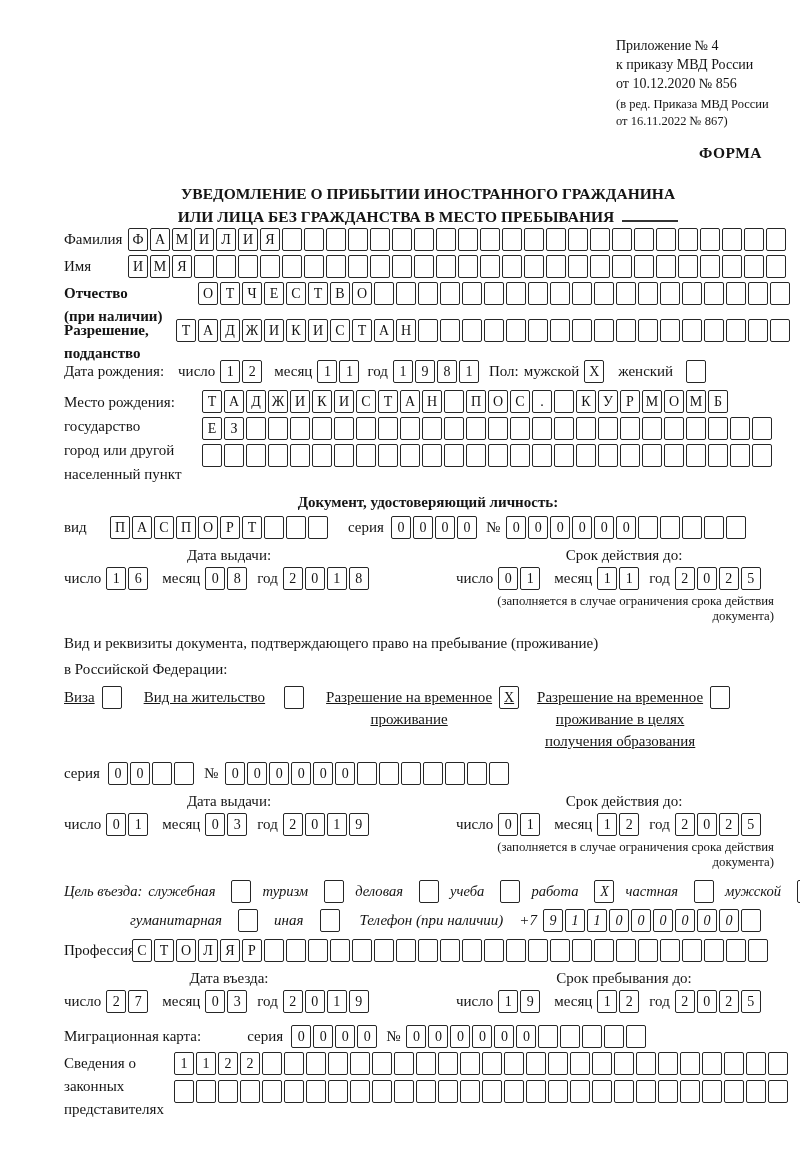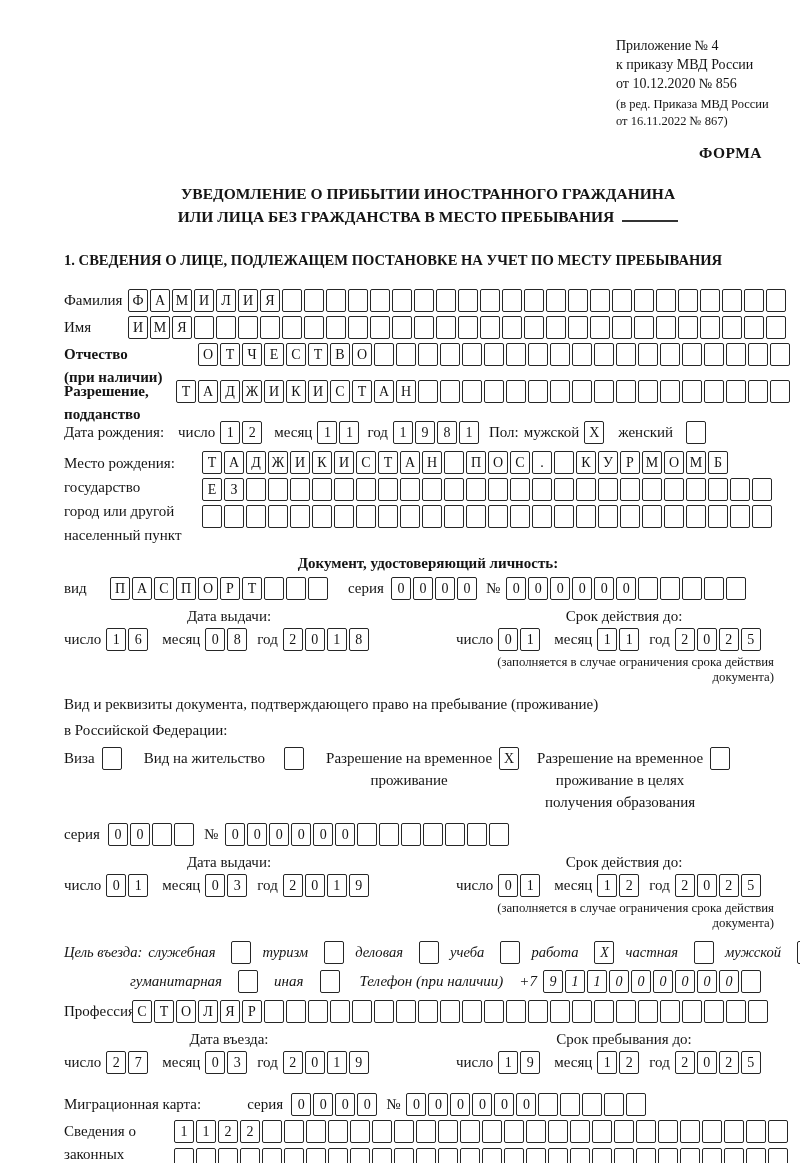--- a/index.html
+++ b/index.html
@@ -29,21 +29,21 @@
   .dg .cellrow{gap:2px;}
 
   .datecols{display:flex;margin-top:8px;}
   .dcol-l{width:392px;flex:none;}
   .dcol-r{flex:1;}
   .dhead{text-align:center;margin-bottom:3px;}
   .dnote{font-size:12.8px;text-align:right;padding-right:18px;margin-top:3px;}
 
   .dochead{text-align:center;font-weight:bold;margin:8px 0 5px;}
 
-  .opt{display:flex;align-items:flex-start;gap:7px;}
+  .opt{display:flex;align-items:flex-start;gap:7px;text-decoration:underline;}
   .optlines{text-align:center;line-height:22px;}
   .pairs{display:flex;align-items:center;flex-wrap:nowrap;font-style:italic;}
   .pair{display:flex;align-items:center;gap:16px;margin-right:11px;}
 
   .mplace{display:flex;align-items:flex-start;margin-bottom:6px;}
   .mplace .labels{width:138px;flex:none;line-height:24px;}
   .mplace .rows .cellrow{margin-bottom:4px;}
 
   .reps{display:flex;align-items:flex-start;margin-top:4px;}
   .reps .labels{width:110px;flex:none;line-height:23px;}
@@ -67,21 +67,20 @@
   </div>
   <div class="forma">ФОРМА</div>
 
   <div class="title">
     <div>УВЕДОМЛЕНИЕ О ПРИБЫТИИ ИНОСТРАННОГО ГРАЖДАНИНА</div>
     <div>
       <span>ИЛИ ЛИЦА БЕЗ ГРАЖДАНСТВА В МЕСТО ПРЕБЫВАНИЯ</span><span class="uline"></span>
     </div>
   </div>
 
-  <div class="sec1">1. СВЕДЕНИЯ О ЛИЦЕ, ПОДЛЕЖАЩЕМ ПОСТАНОВКЕ НА УЧЕТ ПО МЕСТУ ПРЕБЫВАНИЯ</div>
 
   <div class="frow">
     <span class="lbl" style="width:64px">Фамилия</span>
     <span class="cellrow">
         <span class="cell">Ф</span>
         <span class="cell">А</span>
         <span class="cell">М</span>
         <span class="cell">И</span>
         <span class="cell">Л</span>
         <span class="cell">И</span>
@@ -710,21 +709,21 @@
               <span class="cell">2</span>
               <span class="cell">0</span>
               <span class="cell">2</span>
               <span class="cell">5</span>
             </span>
           </span>
       </div>
     </div>
   </div>
 
-  <div class="frow" style="margin-top:15px">
+  <div class="frow" style="margin-top:8px">
     <span class="lbl">Миграционная карта:</span>
     <span class="lbl" style="margin:0 8px 0 46px">серия</span>
     <span class="cellrow">
         <span class="cell">0</span>
         <span class="cell">0</span>
         <span class="cell">0</span>
         <span class="cell">0</span>
       </span>
     <span class="lbl" style="margin:0 6px 0 9px">№</span>
     <span class="cellrow">

